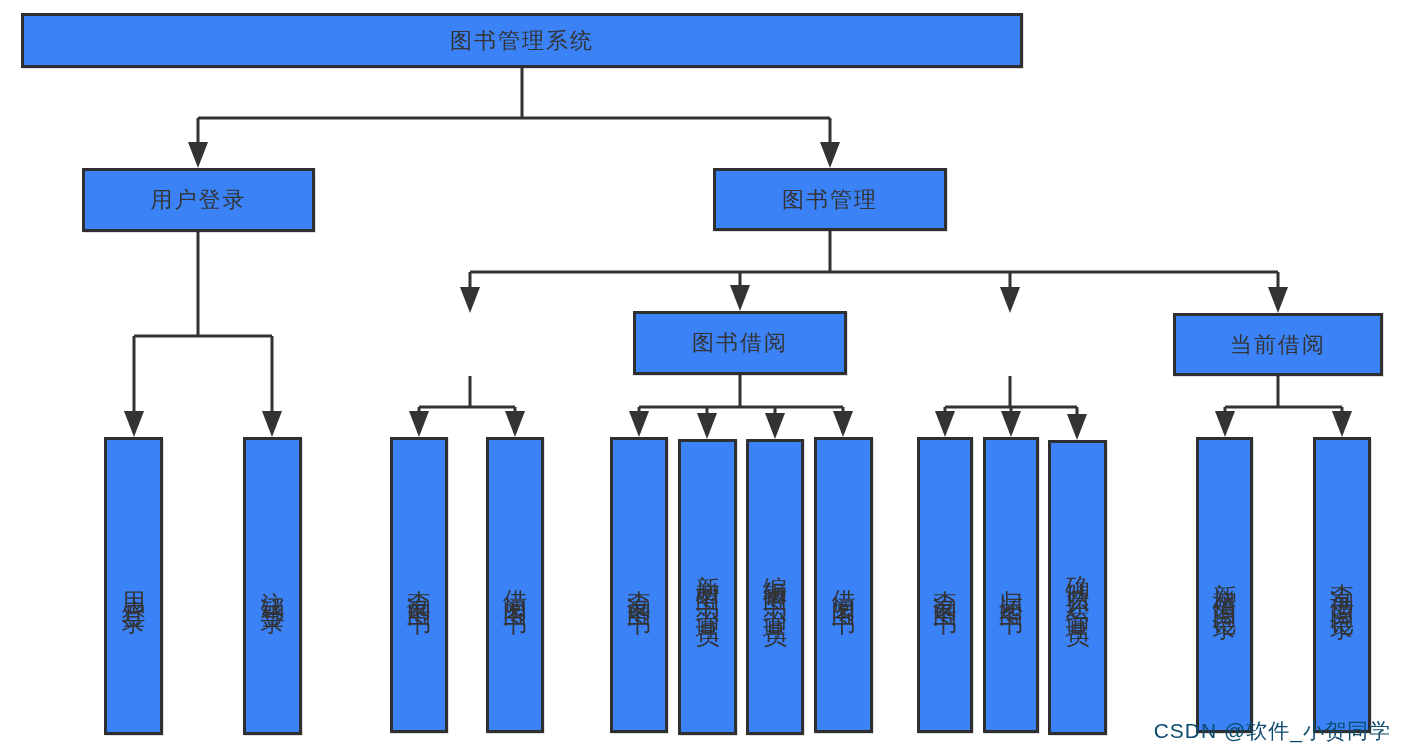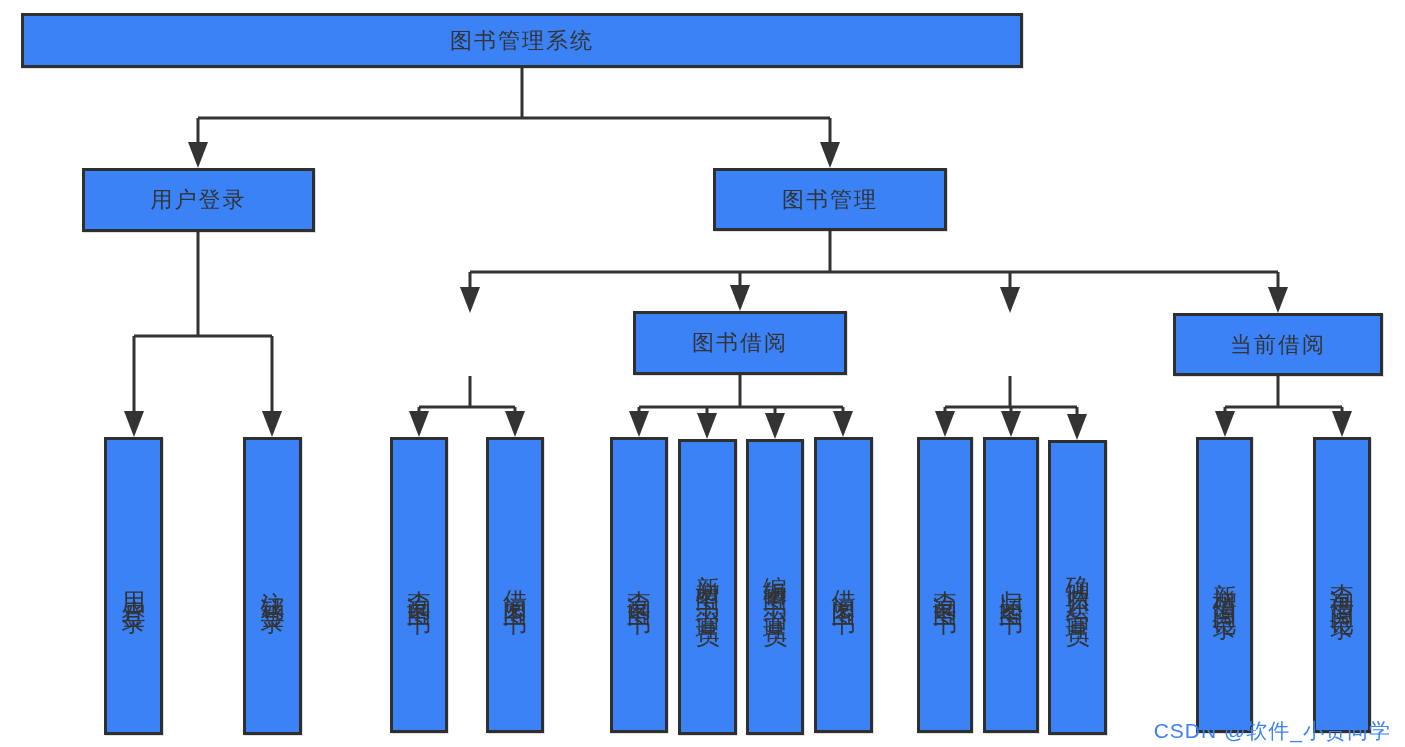--- a/index.html
+++ b/index.html
@@ -76,21 +76,21 @@
       <path d="M765,413 L785,413 L775,439 Z" fill="#333333"></path>
       <path d="M833,411 L853,411 L843,437 Z" fill="#333333"></path>
       <path d="M1010,376 V407 M945,407 H1077 M945,407 V417 M1011,407 V417 M1077,407 V420" fill="none" stroke="#333333" stroke-width="3"></path>
       <path d="M935,411 L955,411 L945,437 Z" fill="#333333"></path>
       <path d="M1001,411 L1021,411 L1011,437 Z" fill="#333333"></path>
       <path d="M1067,414 L1087,414 L1077,440 Z" fill="#333333"></path>
       <path d="M1278,376 V407 M1225,407 H1342 M1225,407 V417 M1342,407 V417" fill="none" stroke="#333333" stroke-width="3"></path>
       <path d="M1215,411 L1235,411 L1225,437 Z" fill="#333333"></path>
       <path d="M1332,411 L1352,411 L1342,437 Z" fill="#333333"></path>
     </svg>
-  <div class="watermark" style="color: #3b82f6;">CSDN @软件_小贺同学</div>
+  <div class="watermark" style="color: #0c4a6e;">CSDN @软件_小贺同学</div>
 <div class="node horiz" style="left: 21px; top: 13px; width: 1002px; height: 55px;">
       <span class="node-label">图书管理系统</span>
     </div>
     <div class="node horiz" style="left: 82px; top: 168px; width: 233px; height: 64px;">
       <span class="node-label">用户登录</span>
     </div>
     <div class="node vert" style="left: 104px; top: 437px; width: 59px; height: 298px;">
       <span class="node-label">用户登录</span>
     </div>
     <div class="node vert" style="left: 243px; top: 437px; width: 59px; height: 298px;">

